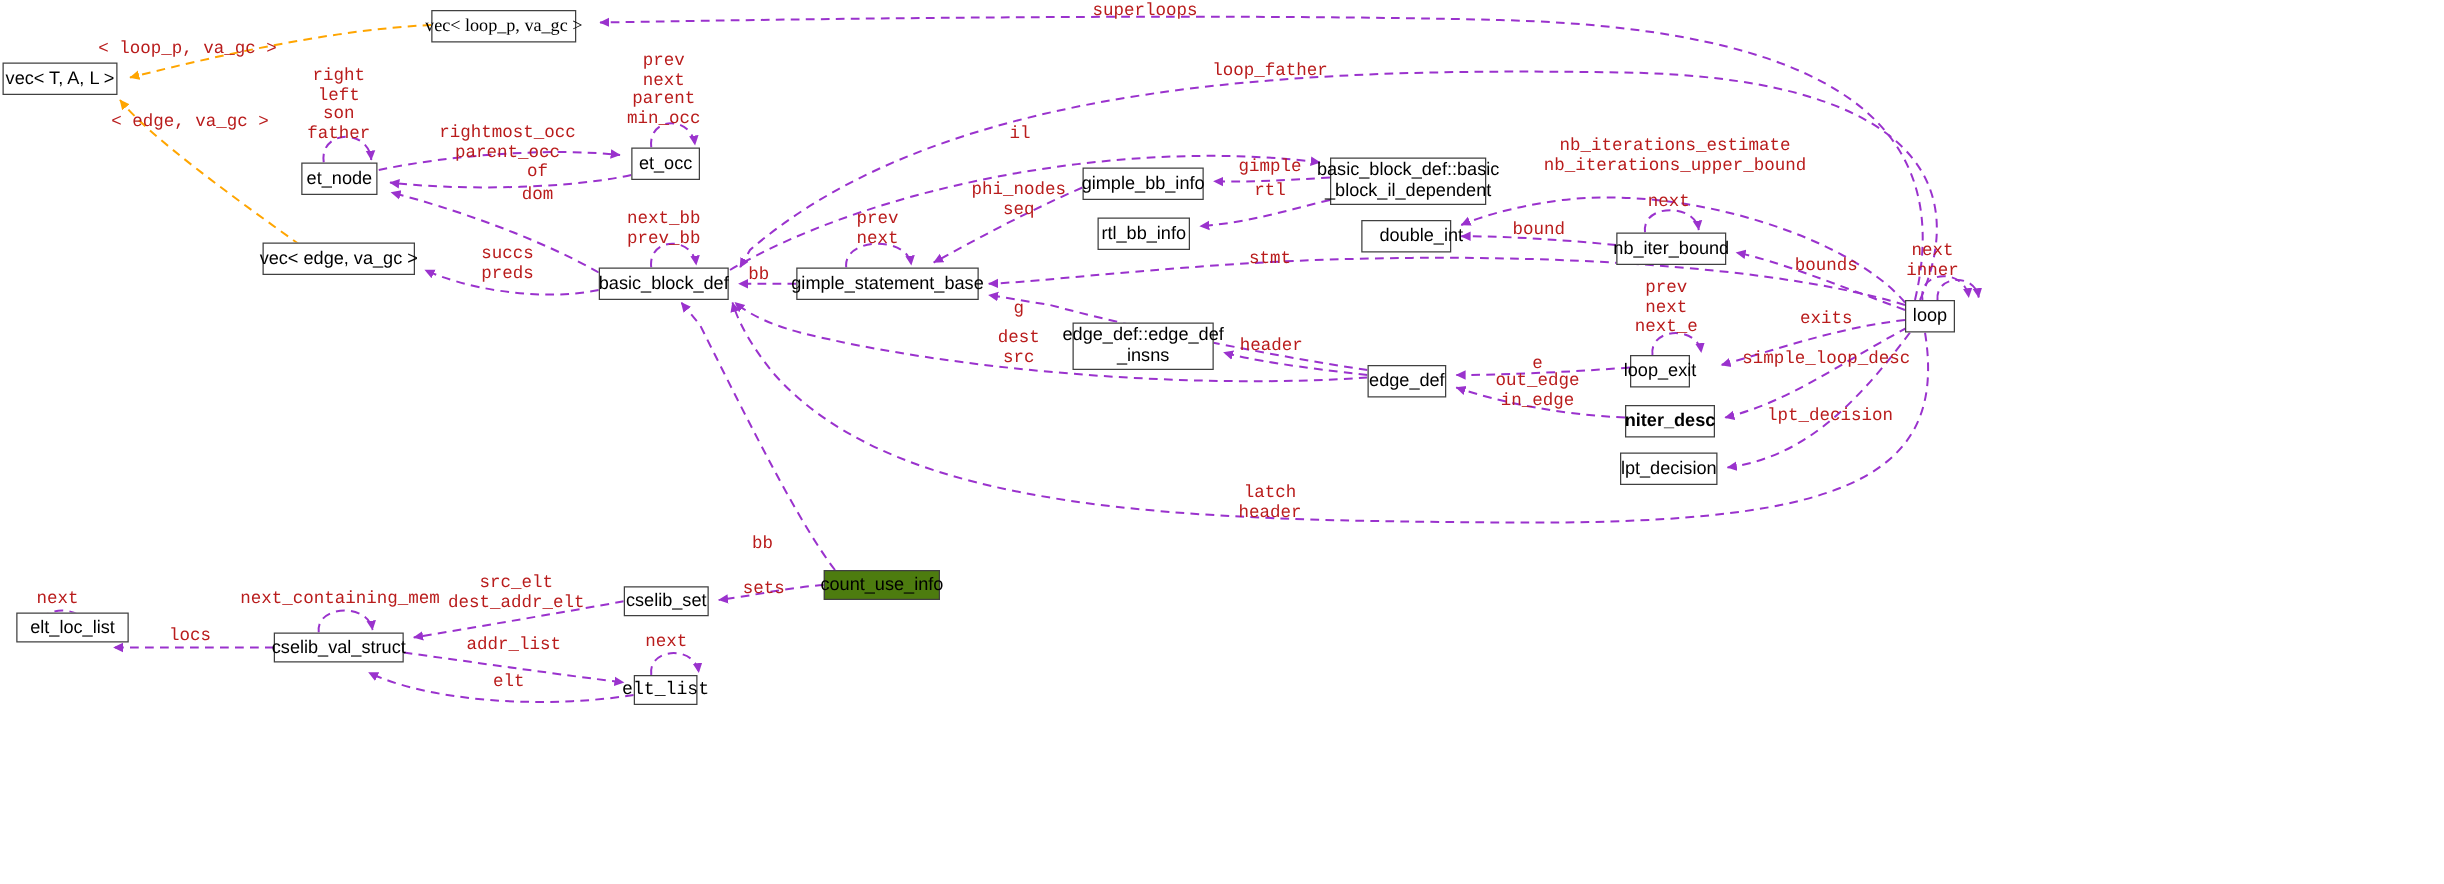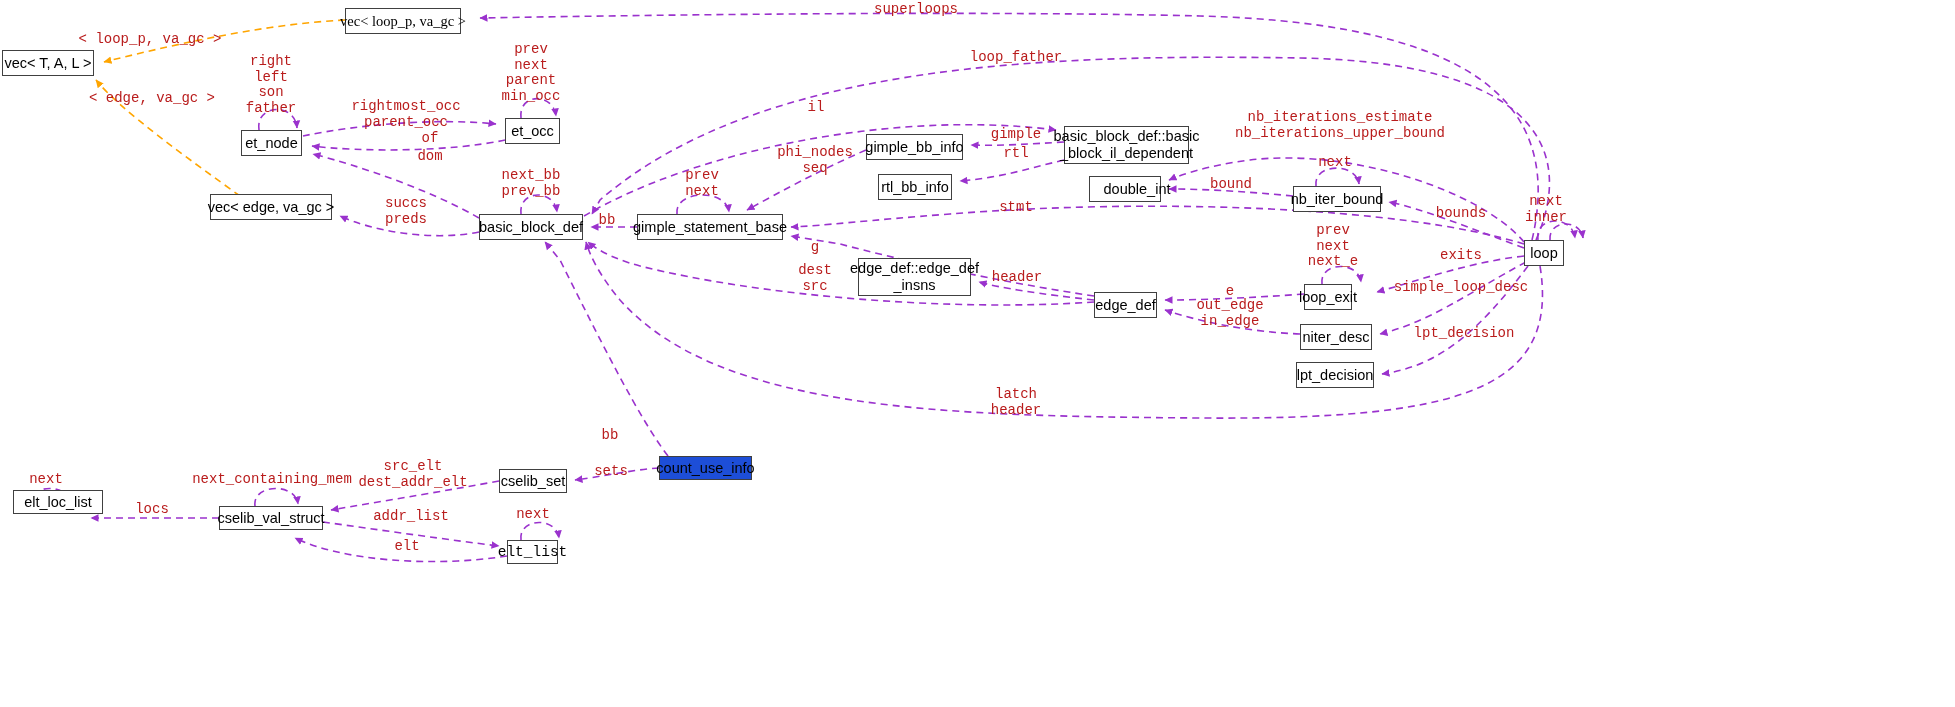--- a/index.html
+++ b/index.html
@@ -32,21 +32,21 @@
     font-size: 14.5px;
     line-height: 1.15;
     text-align: center;
     display: flex;
     align-items: center;
     justify-content: center;
     white-space: pre;
     z-index: 5;
   }
   .node.highlight {
-    background: #1d4ed8;
+    background: #4d7c0f;
   }
   .edge-label {
     position: absolute;
     font-size: 14px;
     line-height: 1.12;
     color: #b91c1c;
     text-align: center;
     white-space: pre;
     transform: translate(-50%, -50%);
     z-index: 4;
@@ -180,21 +180,21 @@
       <div class="node" style="left: 878px; top: 174px; width: 74px; height: 26px;">rtl_bb_info</div>
       <div class="node" style="left: 1064px; top: 126px; width: 125px; height: 38px;">basic_block_def::basic
 _block_il_dependent</div>
       <div class="node" style="left: 1089px; top: 176px; width: 72px; height: 26px; padding-left: 24px;">double_int</div>
       <div class="node" style="left: 1293px; top: 186px; width: 88px; height: 26px;">nb_iter_bound</div>
       <div class="node" style="left: 1524px; top: 240px; width: 40px; height: 26px;">loop</div>
       <div class="node" style="left: 858px; top: 258px; width: 113px; height: 38px;">edge_def::edge_def
 _insns</div>
       <div class="node" style="left: 1094px; top: 292px; width: 63px; height: 26px;">edge_def</div>
       <div class="node" style="left: 1304px; top: 284px; width: 48px; height: 26px;">loop_exit</div>
-      <div class="node" style="left: 1300px; top: 324px; width: 72px; height: 26px;">niter_desc</div>
+      <div class="node" style="left: 1300px; top: 324px; width: 72px; height: 26px; font-weight: bold;">niter_desc</div>
       <div class="node" style="left: 1296px; top: 362px; width: 78px; height: 26px;">lpt_decision</div>
       <div class="node" style="left: 499px; top: 469px; width: 68px; height: 24px;">cselib_set</div>
       <div class="node highlight" style="left: 659px; top: 456px; width: 93px; height: 24px;">count_use_info</div>
       <div class="node" style="left: 13px; top: 490px; width: 90px; height: 24px;">elt_loc_list</div>
       <div class="node" style="left: 219px; top: 506px; width: 104px; height: 24px;">cselib_val_struct</div>
       <div class="node" style="left: 507px; top: 540px; width: 51px; height: 24px; font-family: Liberation Mono, monospace;">elt_list</div>
     </div>
   <div id="labels-layer">
       <div class="edge-label" style="left: 916px; top: 10px;">superloops</div>
       <div class="edge-label" style="left: 150px; top: 40px;">&lt; loop_p, va_gc &gt;</div>

